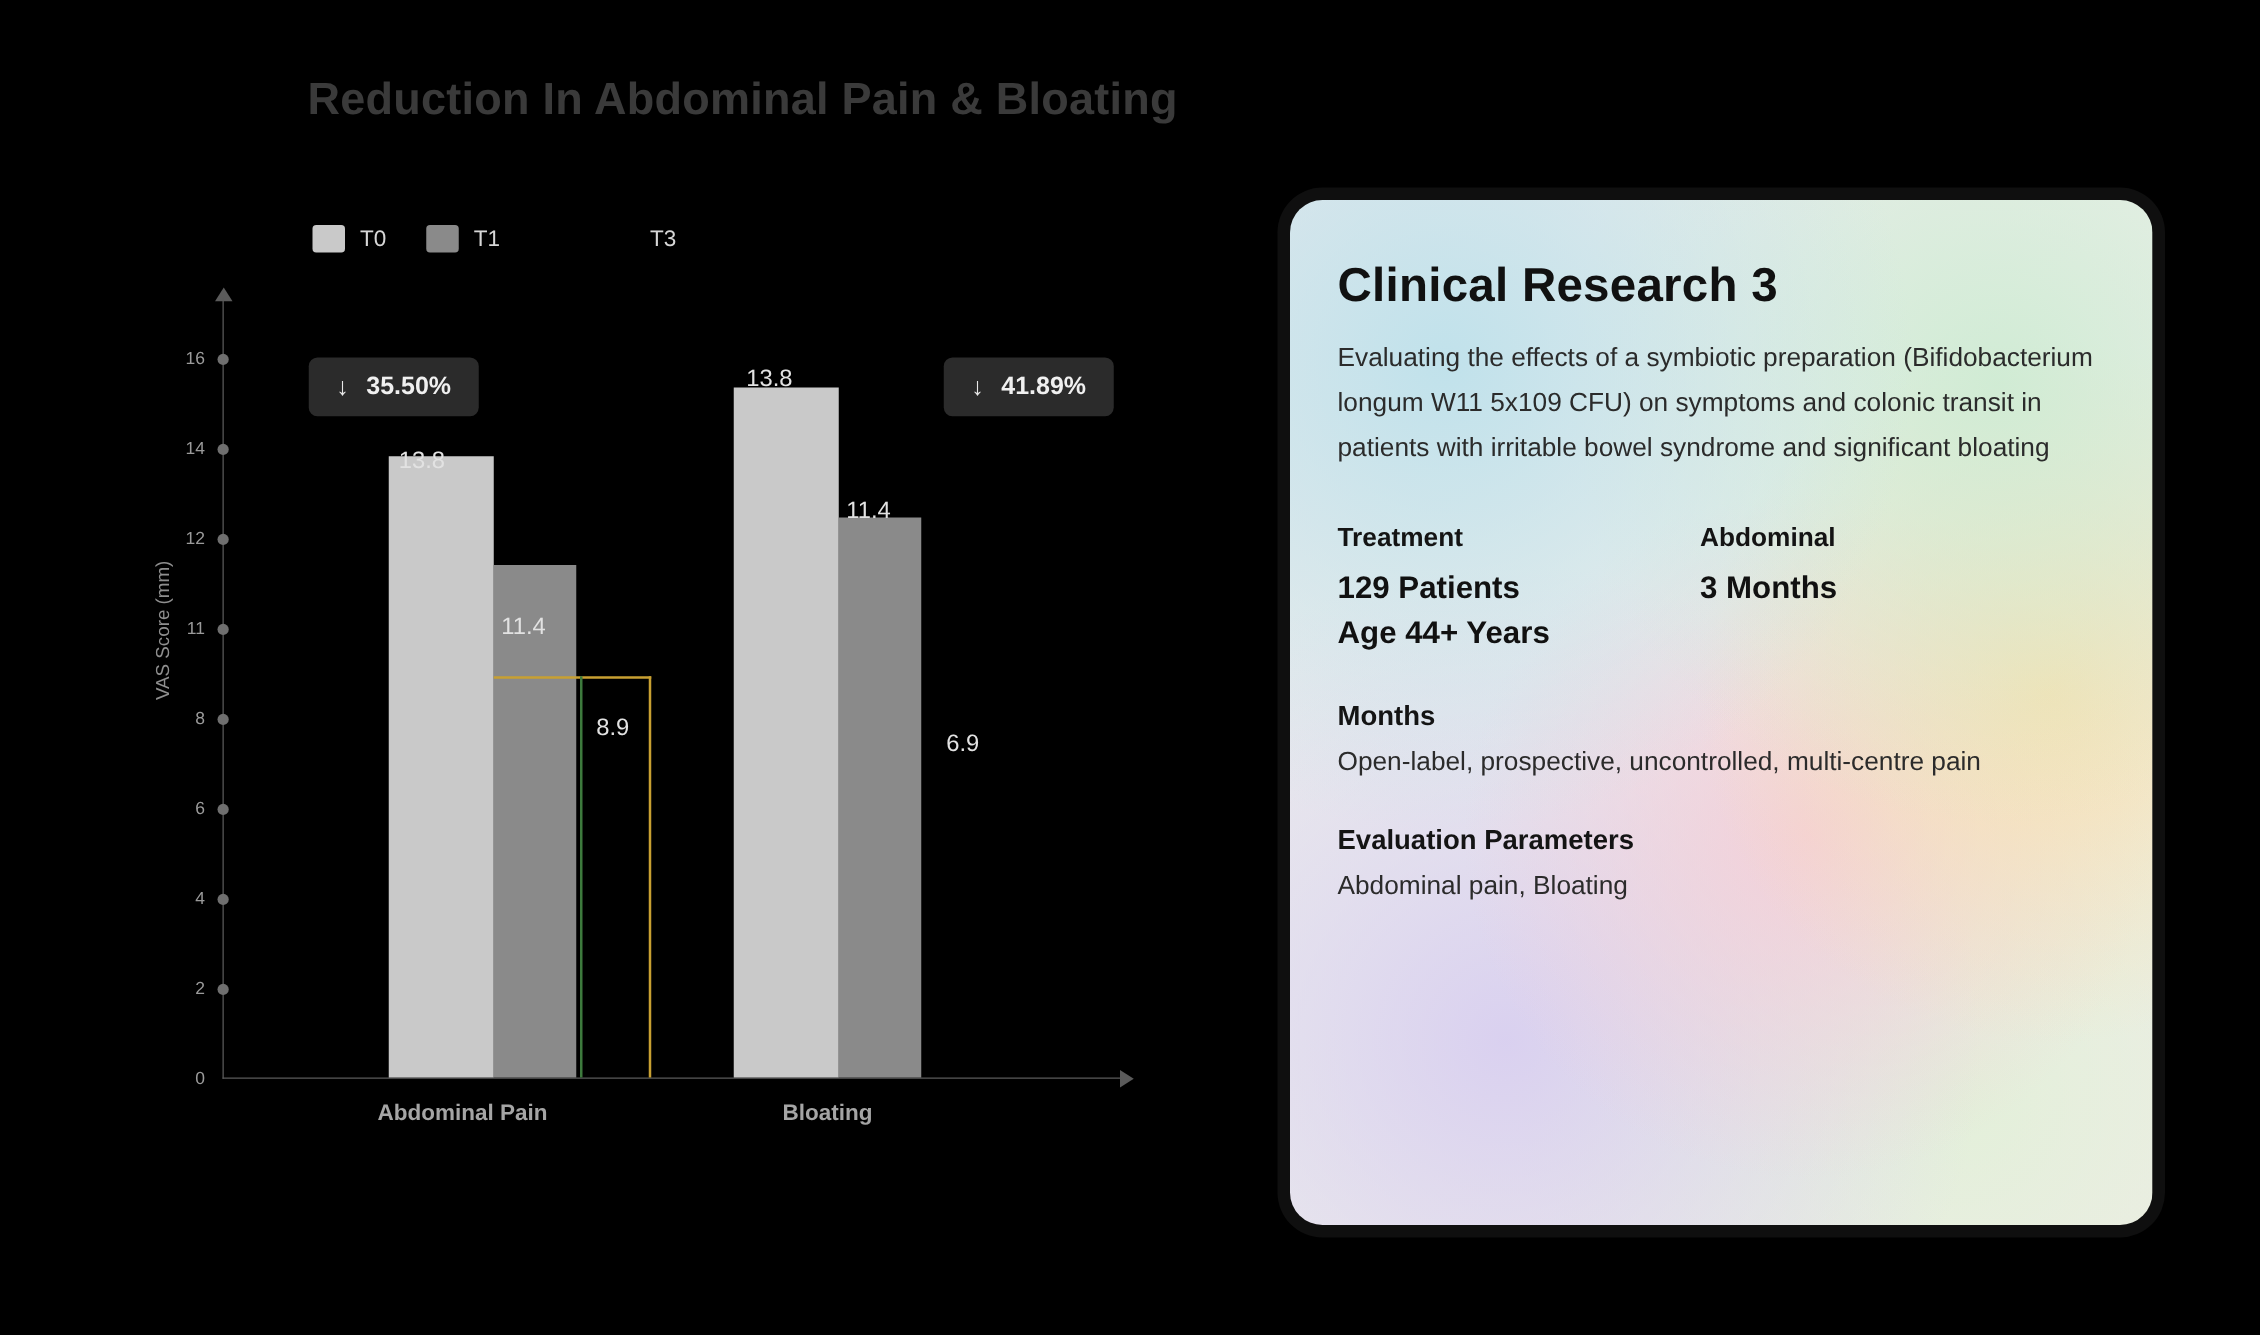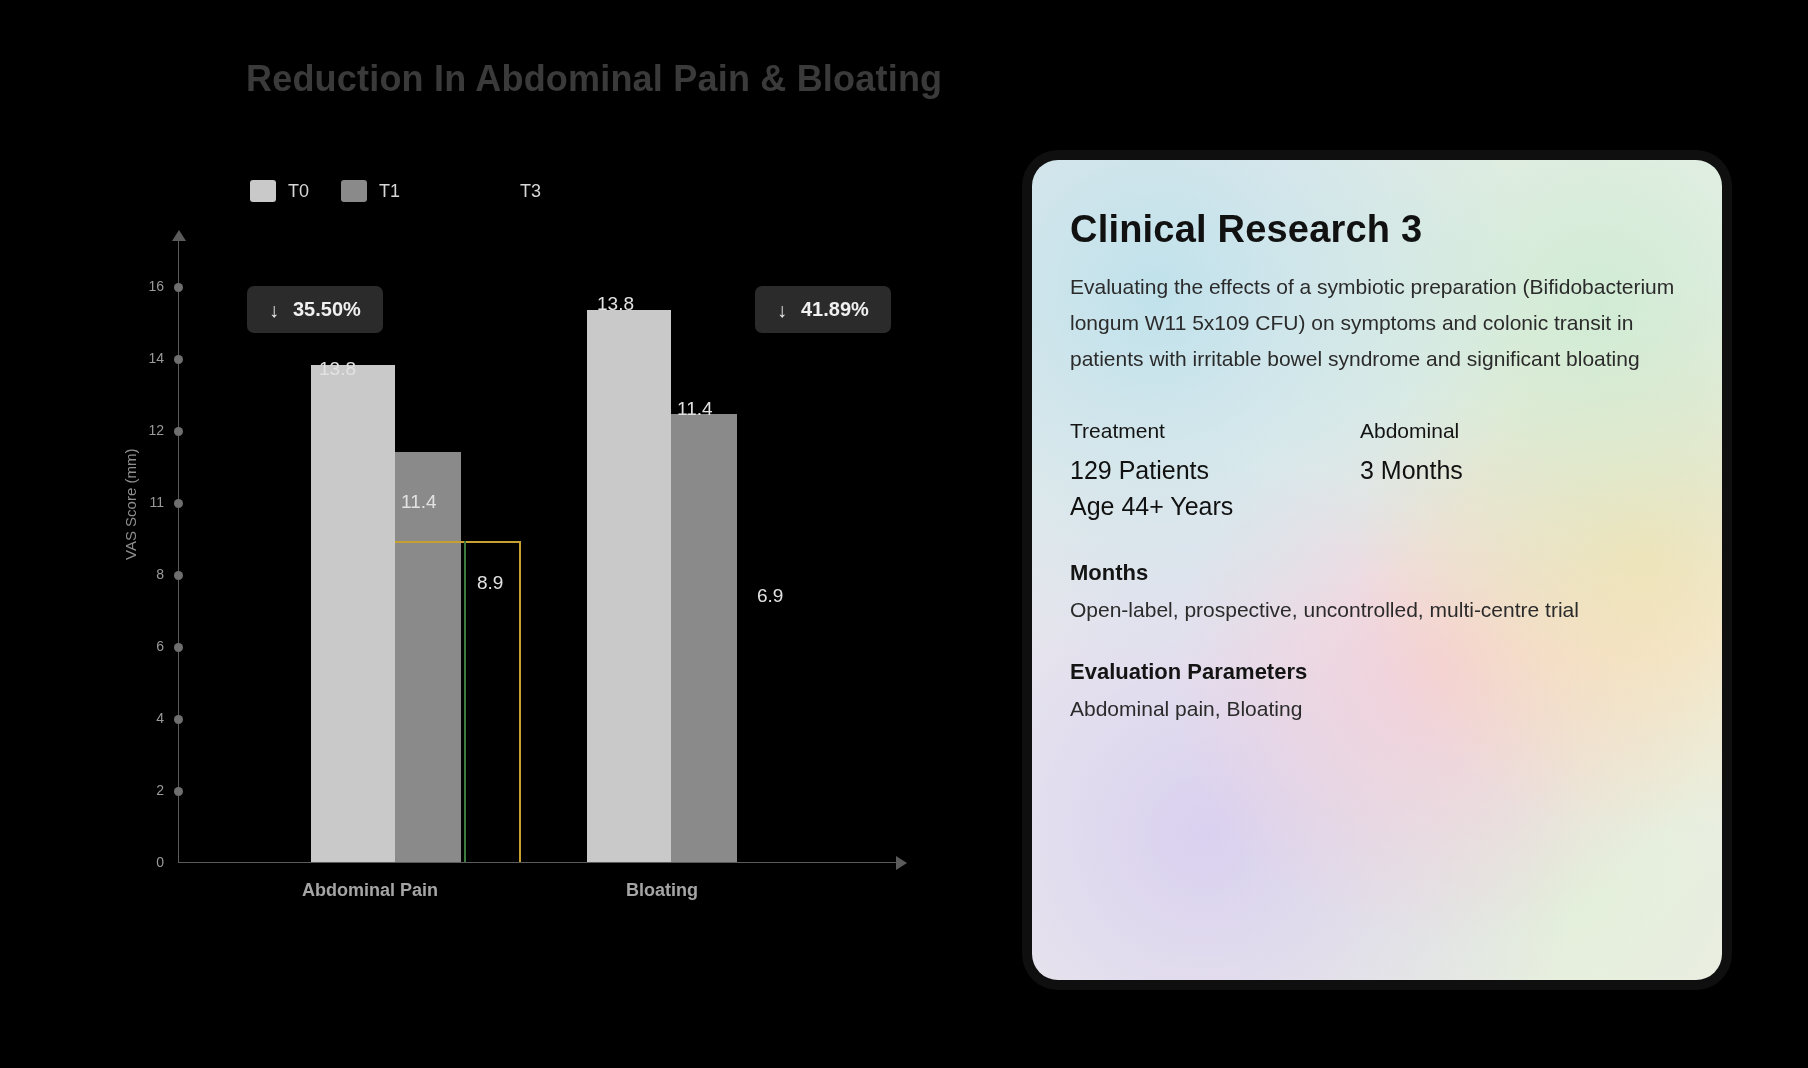--- a/index.html
+++ b/index.html
@@ -237,27 +237,27 @@
     margin: 0 0 42px 0;
     max-width: 615px;
   }
   .meta-row {
     display: flex;
     margin-bottom: 36px;
   }
   .meta-col-1 { width: 290px; }
   .meta-label {
     font-size: 21px;
-    font-weight: 400;
+    font-weight: 700;
     color: #141414;
     margin-bottom: 10px;
   }
   .meta-value {
     font-size: 25px;
-    font-weight: 400;
+    font-weight: 700;
     color: #111111;
     line-height: 1.42;
   }
   .block { margin-bottom: 34px; }
   .block-label {
     font-size: 22px;
     font-weight: 700;
     color: #141414;
     margin-bottom: 8px;
   }
@@ -365,21 +365,21 @@
           <div class="meta-value">Age 44+ Years</div>
         </div>
         <div>
           <div class="meta-label">Abdominal</div>
           <div class="meta-value">3 Months</div>
         </div>
       </div>
 
       <div class="block">
         <div class="block-label">Months</div>
-        <div class="block-value">Open-label, prospective, uncontrolled, multi-centre trial</div>
+        <div class="block-value">Open-label, prospective, uncontrolled, multi-centre pain</div>
       </div>
 
       <div class="block">
         <div class="block-label">Evaluation Parameters</div>
         <div class="block-value">Abdominal pain, Bloating</div>
       </div>
     </div>
   </div>
 
 </div>

